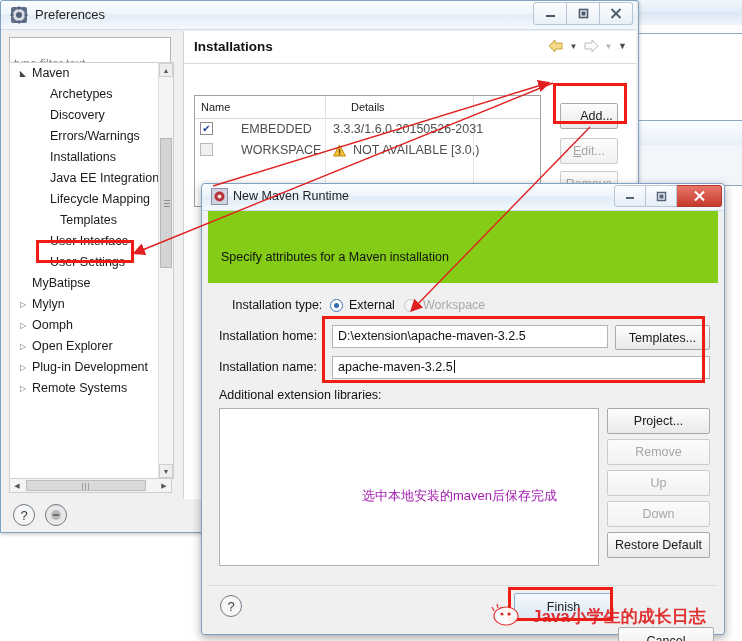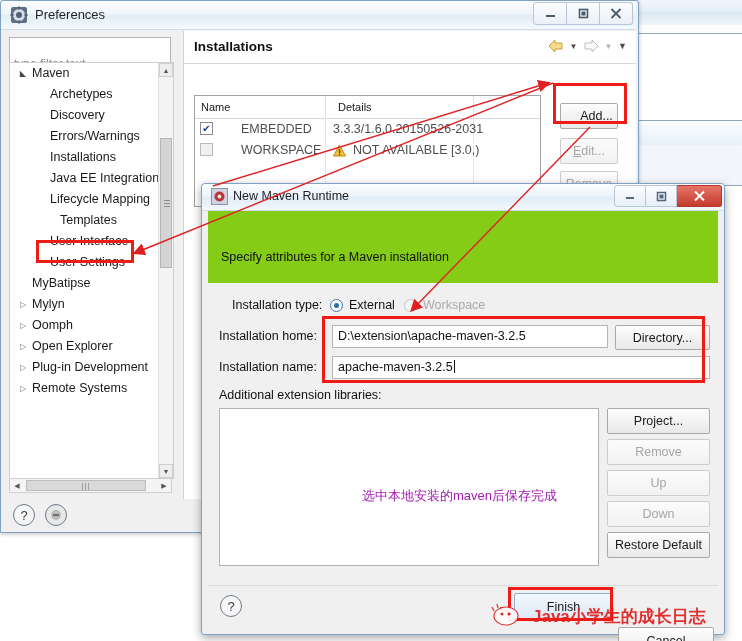--- a/index.html
+++ b/index.html
@@ -55,21 +55,21 @@
   #pane-head{position:absolute;left:0;top:0;right:0;height:32px;border-bottom:1px solid #d9d9d9;background:#fff;}
   #pane-title{position:absolute;left:10px;top:8px;font-size:13.5px;font-weight:bold;color:#111;}
   #pane-nav{position:absolute;right:8px;top:6px;display:flex;align-items:center;gap:3px;}
   .navi{width:18px;height:18px;display:flex;align-items:center;justify-content:center;}
   .caret{width:11px;height:18px;display:flex;align-items:center;justify-content:center;font-size:8px;color:#4a4a4a;}
   #pane-desc{position:absolute;left:10px;top:42px;font-size:12.5px;color:#111;}
   #tbl{position:absolute;left:10px;top:64px;width:345px;height:110px;border:1px solid #a0a0a0;background:#fff;}
   #tbl-head{position:absolute;left:0;top:0;right:0;height:22px;background:#fff;border-bottom:1px solid #d8d8d8;}
   .th{position:absolute;top:0;height:22px;line-height:22px;font-size:11px;color:#1a1a1a;}
   .th.c0{left:6px;}
-  .th.c1{left:130px;border-left:1px solid #e2e2e2;padding-left:12px;}
+  .th.c1{left:130px;border-left:1px solid #e2e2e2;padding-left:25px;}
   .th.c2{left:278px;width:1px;border-left:1px solid #e2e2e2;height:22px;}
   .trow{position:absolute;left:0;right:0;height:21px;}
   .cb{position:absolute;left:5px;top:3px;width:13px;height:13px;border:1px solid #8c8c8c;background:#fff;box-sizing:border-box;
       display:flex;align-items:center;justify-content:center;font-size:10px;color:#1b3f8f;}
   .cb.dim{background:#f0f0f0;border-color:#b9b9b9;}
   .cname{position:absolute;left:46px;top:0;line-height:21px;font-size:12.5px;color:#4e4e4e;}
   .cdet{position:absolute;left:138px;top:0;line-height:21px;font-size:12.5px;color:#4e4e4e;}
   .warnico{position:absolute;left:138px;top:4px;width:13px;height:13px;}
   .cdet.withico{left:158px;}
   .vline{position:absolute;top:22px;bottom:0;width:1px;background:#e6e6e6;}
@@ -365,21 +365,21 @@
   <div id="dlg-body">
 
     <span class="lbl" style="left:24px;top:15px;">Installation type:</span>
     <span class="radio on" style="left:122px;top:16px;"></span>
     <span class="lbl" style="left:141px;top:15px;">External</span>
     <span class="radio off" style="left:196px;top:16px;"></span>
     <span class="lbl" style="left:215px;top:15px;color:#a9a9a9;">Workspace</span>
 
     <span class="lbl" style="left:11px;top:46px;">Installation home:</span>
     <div class="tf" style="left:124px;top:42px;width:276px;">D:\extension\apache-maven-3.2.5</div>
-    <div class="btn" style="left:407px;top:42px;width:95px;height:25px;">Directory...</div>
+    <div class="btn" style="left:407px;top:42px;width:95px;height:25px;">Templates...</div>
 
     <span class="lbl" style="left:11px;top:77px;">Installation name:</span>
     <div class="tf" style="left:124px;top:73px;width:378px;">
       <span>apache-maven-3.2.5</span><span style="display:inline-block;width:1px;height:13px;background:#111;vertical-align:-2px;margin-left:1px;"></span>
     </div>
 
     <span class="lbl" style="left:11px;top:105px;">Additional extension libraries:</span>
     <div id="ext-list"></div>
 
     <div id="ext-buttons">

